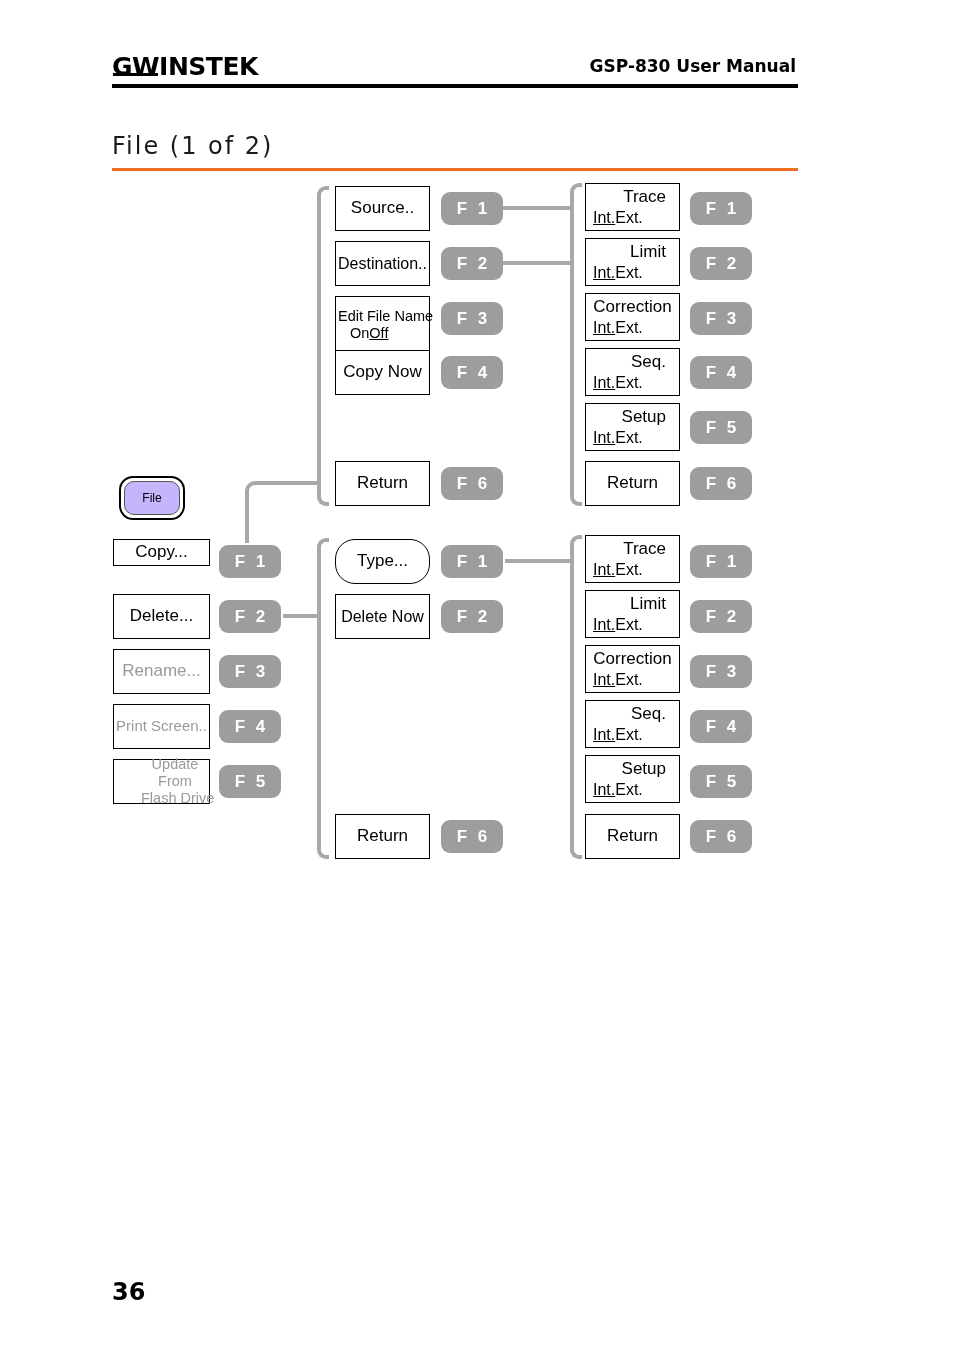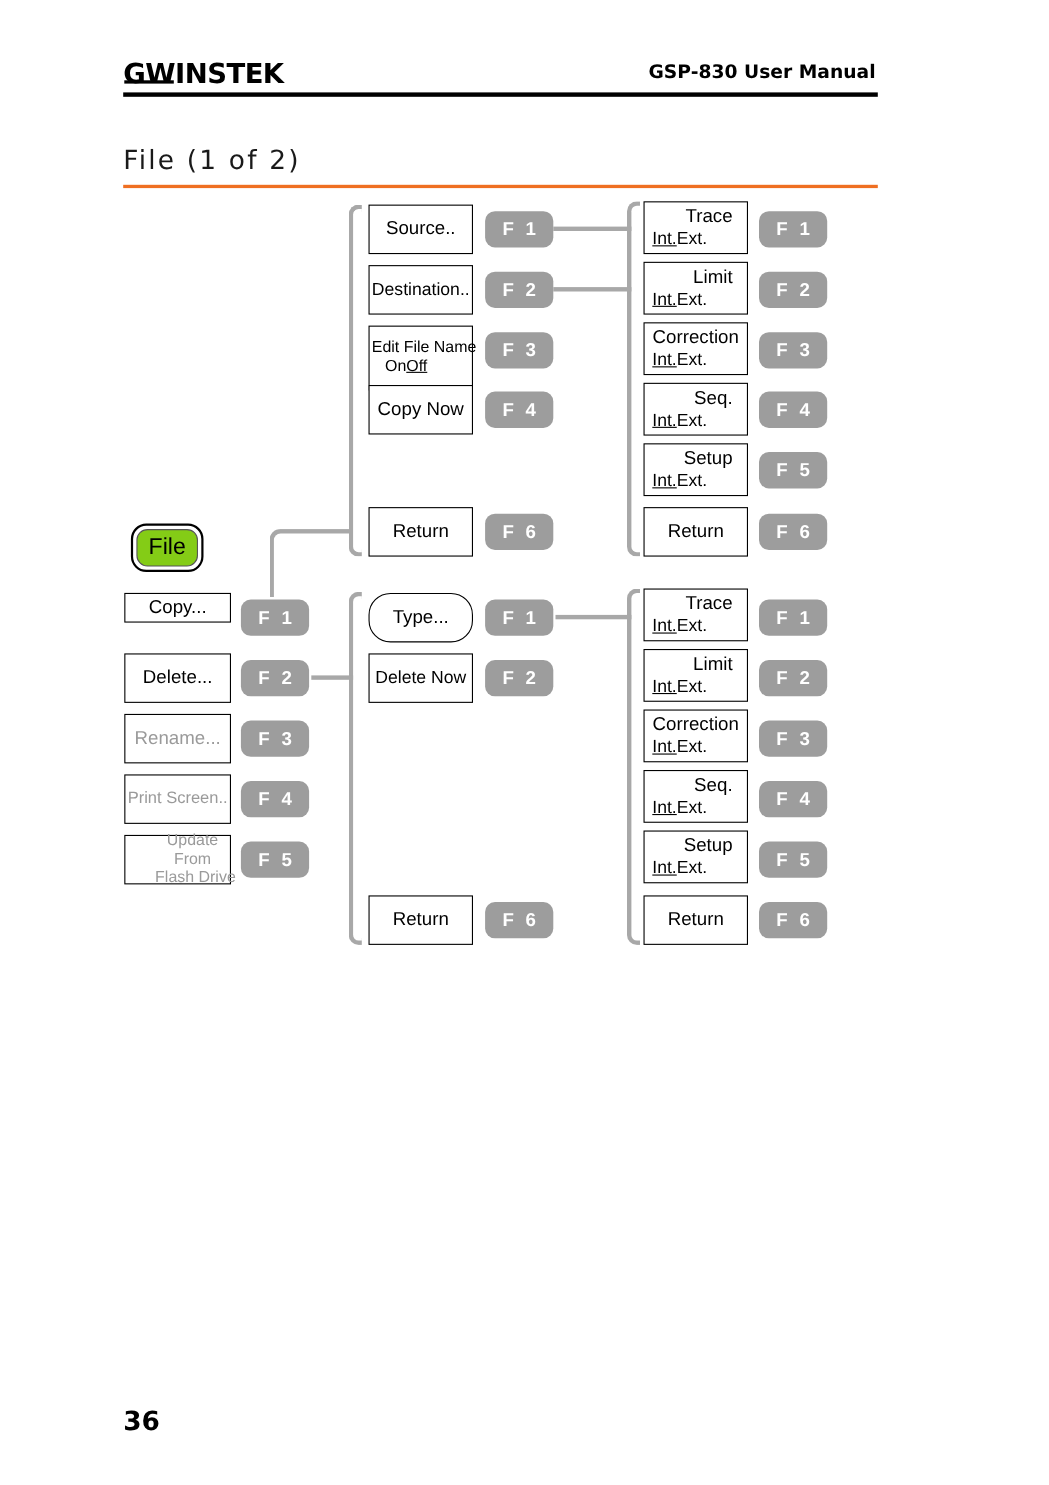--- a/index.html
+++ b/index.html
@@ -185,25 +185,25 @@
     border-radius: 14px;
     background: #fff;
     padding: 3px;
   }
   .hardkey-inner {
     width: 100%;
     height: 100%;
     box-sizing: border-box;
     border: 1.5px solid #555;
     border-radius: 10px;
-    background: #84cc16;
+    background: #c4b5fd;
     display: flex;
     align-items: center;
     justify-content: center;
-    font-size: 21px;
+    font-size: 12px;
     color: #000;
   }
 
   
   .bracket {
     position: absolute;
     box-sizing: border-box;
     border-left: 4px solid #a8a8a8;
     border-top: 4px solid #a8a8a8;
     border-bottom: 4px solid #a8a8a8;

